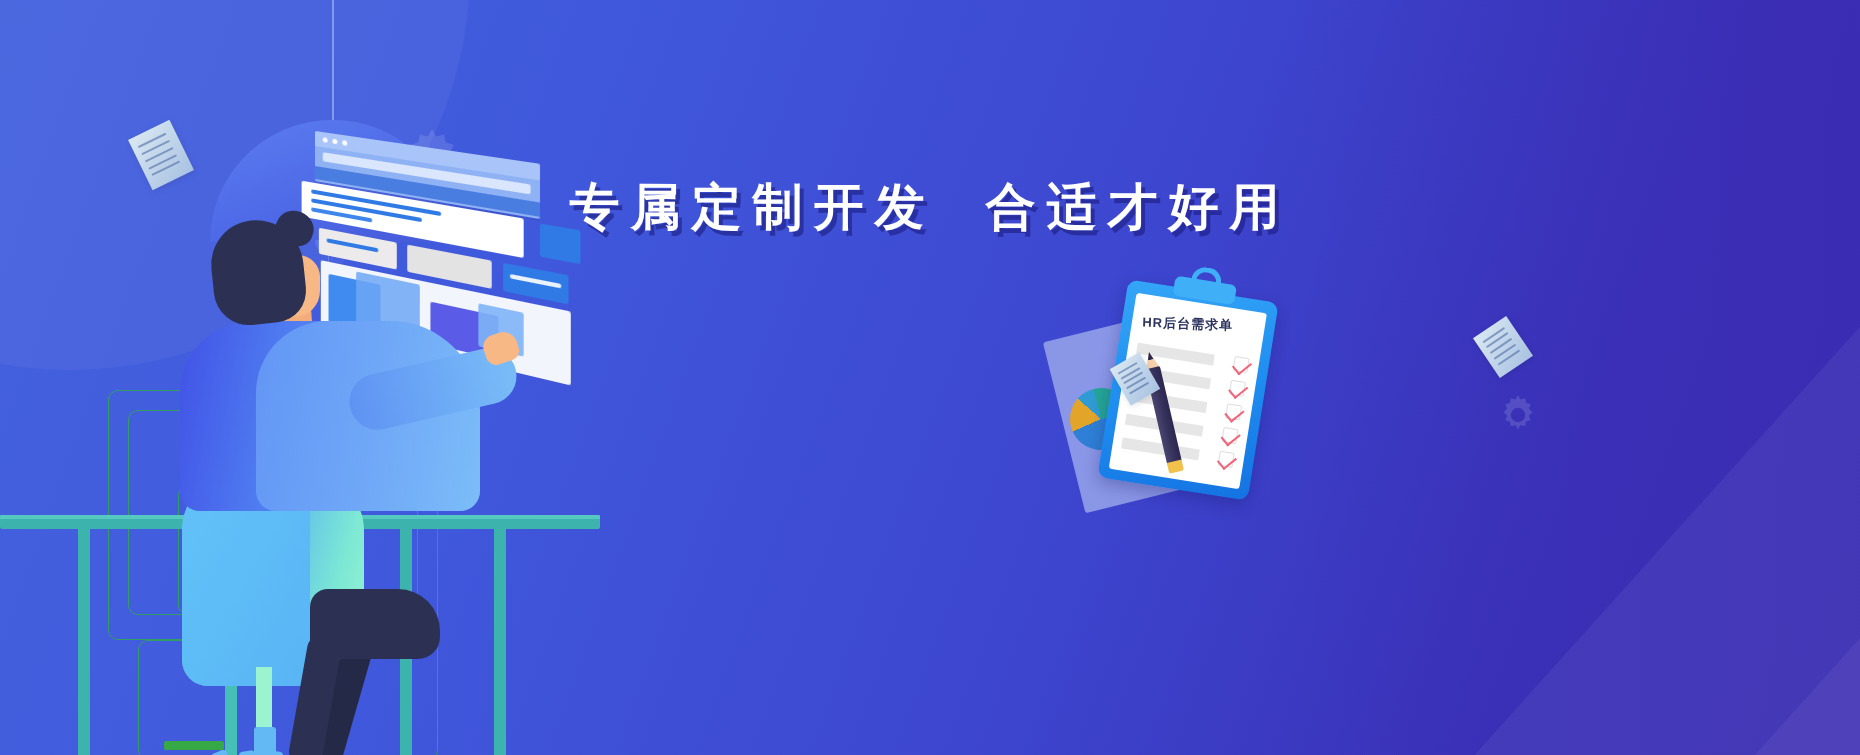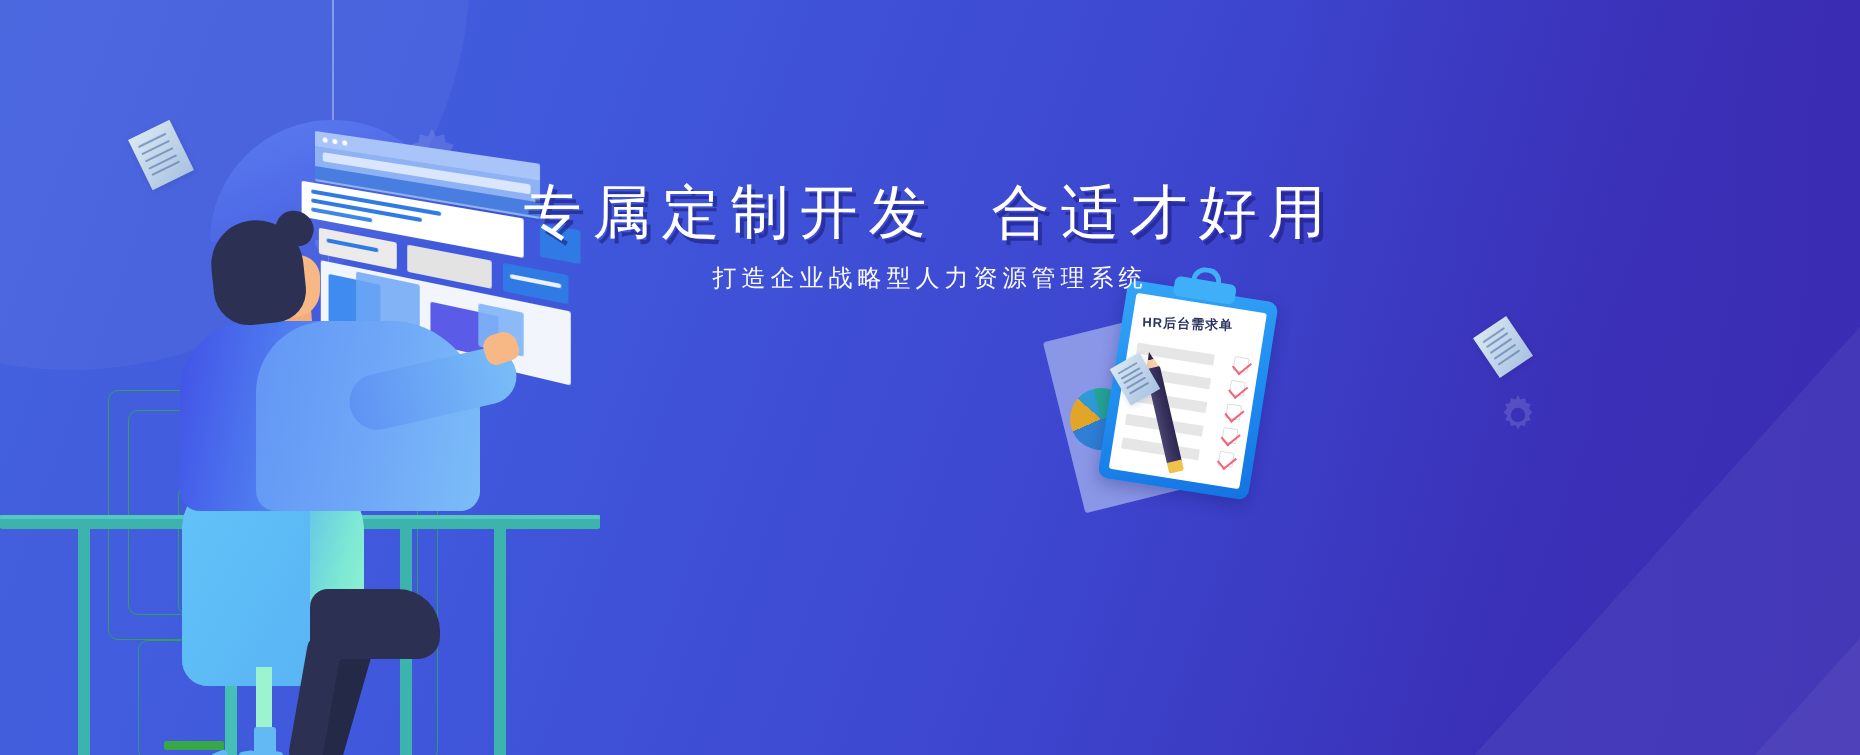--- a/index.html
+++ b/index.html
@@ -44,22 +44,22 @@
   }
 
   
   .headline-wrap{
     position:absolute; left:0; right:0; top:178px;
     text-align:center; z-index:40;
   }
   .headline{
     display:inline-block;
     color:#ffffff;
-    font-size:58px;
-    font-weight:normal;
+    font-size:50px;
+    font-weight:bold;
     letter-spacing:11px;
     line-height:1.18;
     text-shadow:4px 5px 0 rgba(24,24,120,.55);
     white-space:pre;
   }
   .subhead{
     margin-top:16px;
     color:#ffffff;
     font-size:24px;
     letter-spacing:5px;
@@ -448,21 +448,20 @@
 
 <div class="banner">
 
   <div class="bg-circle-tl"></div>
   <div class="bg-wash-right"></div>
   <div class="bg-bar b2"></div>
   <div class="bg-bar b1"></div>
 
   <div class="headline-wrap">
     <div class="headline">专属定制开发  合适才好用</div>
-    <div class="subhead">打造企业战略型人力资源管理系统</div>
   </div>
 
   <div class="scene-left">
 
     <div class="lamp-cord"></div>
     <div class="lamp-shade"></div>
     <div class="lamp-base"></div>
     <div class="lamp-ray"></div>
 
     <div class="wire w1"></div>

